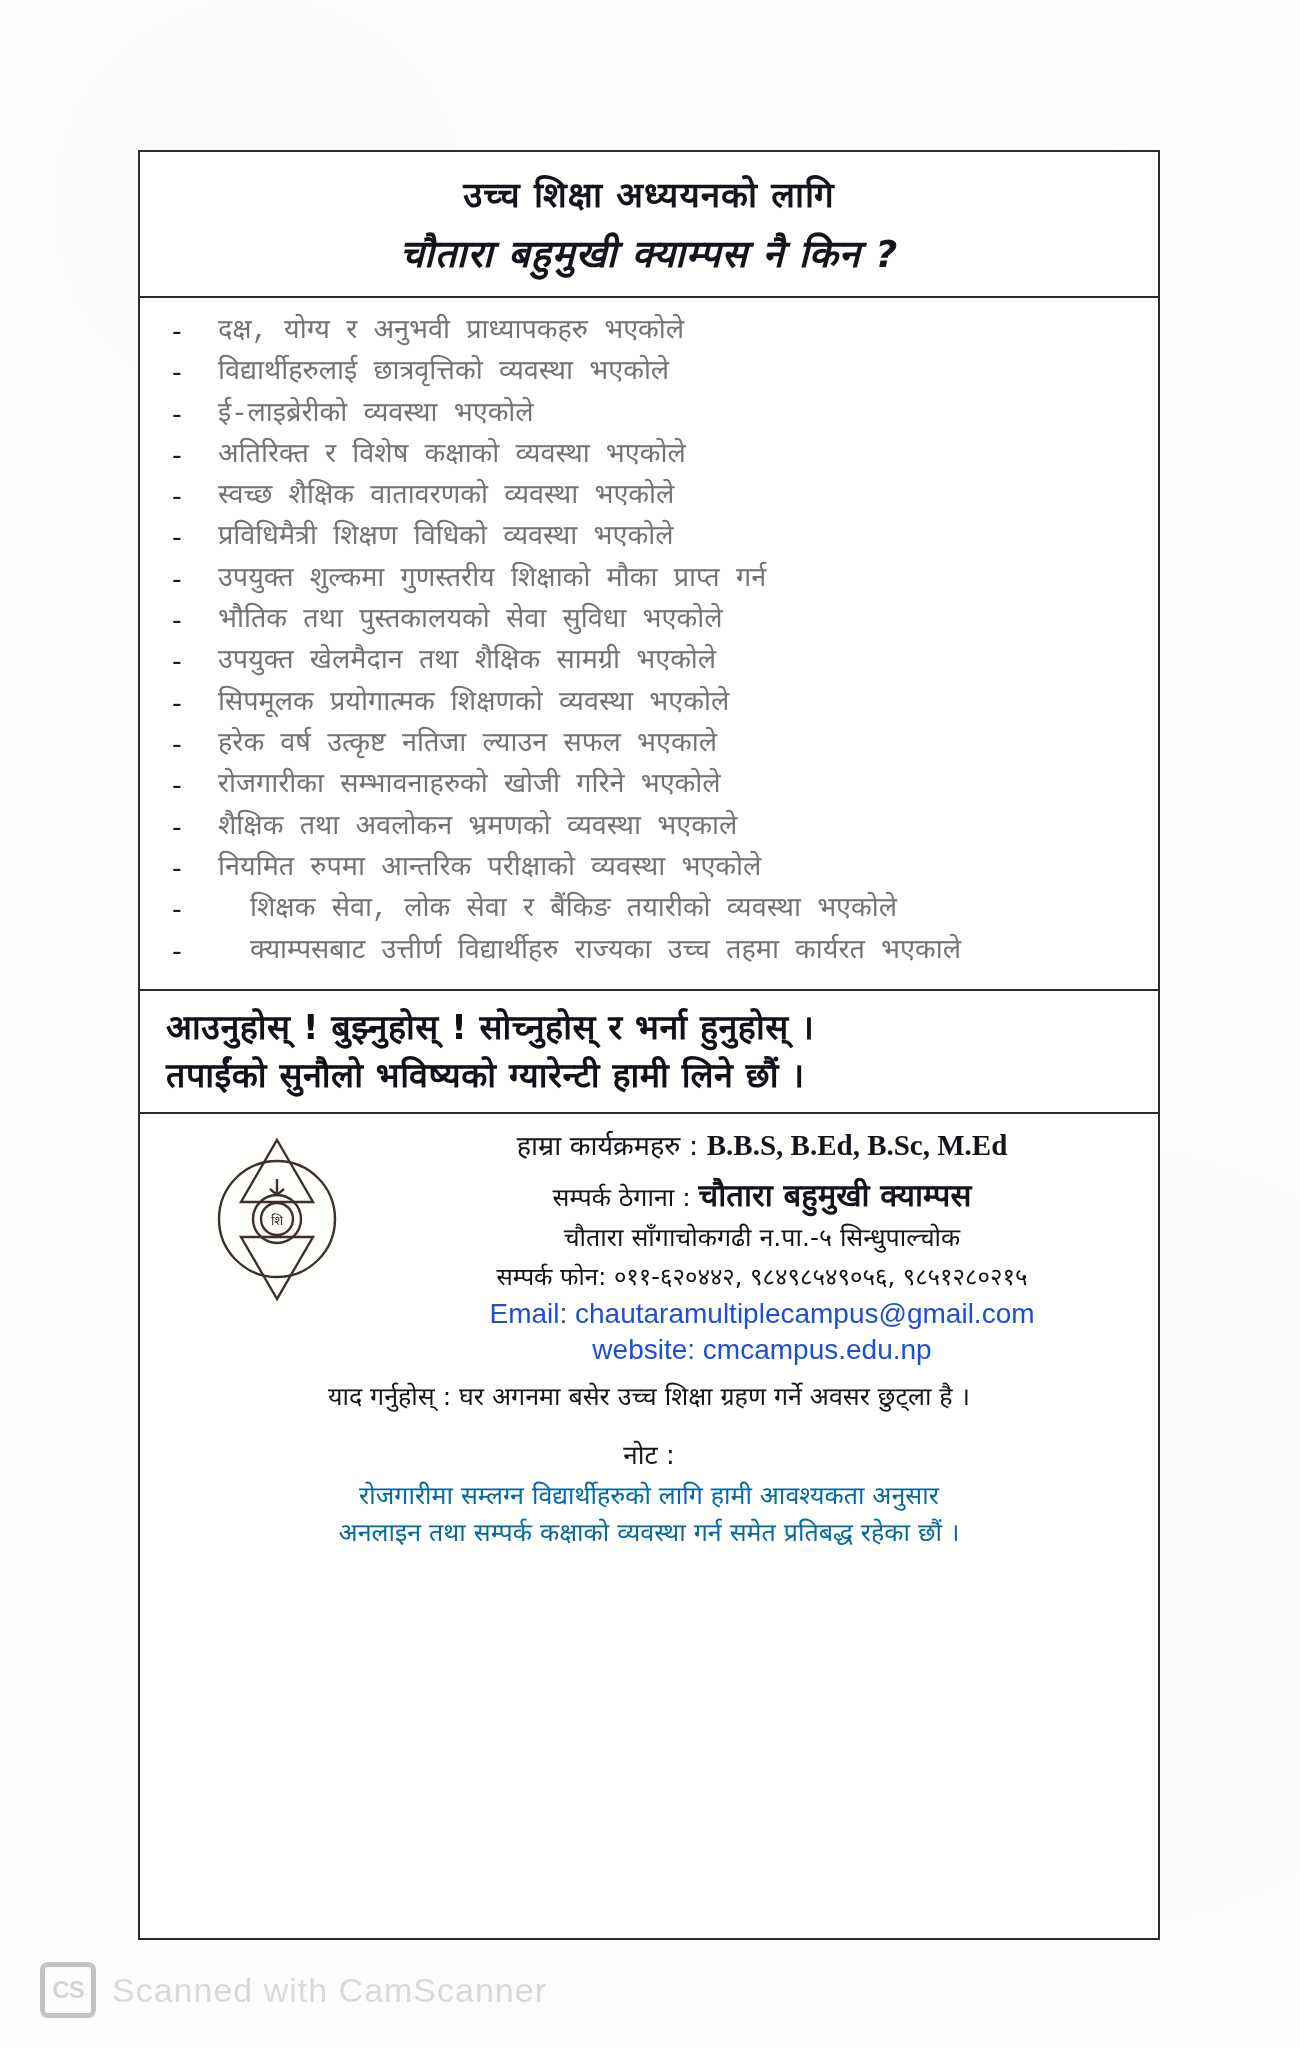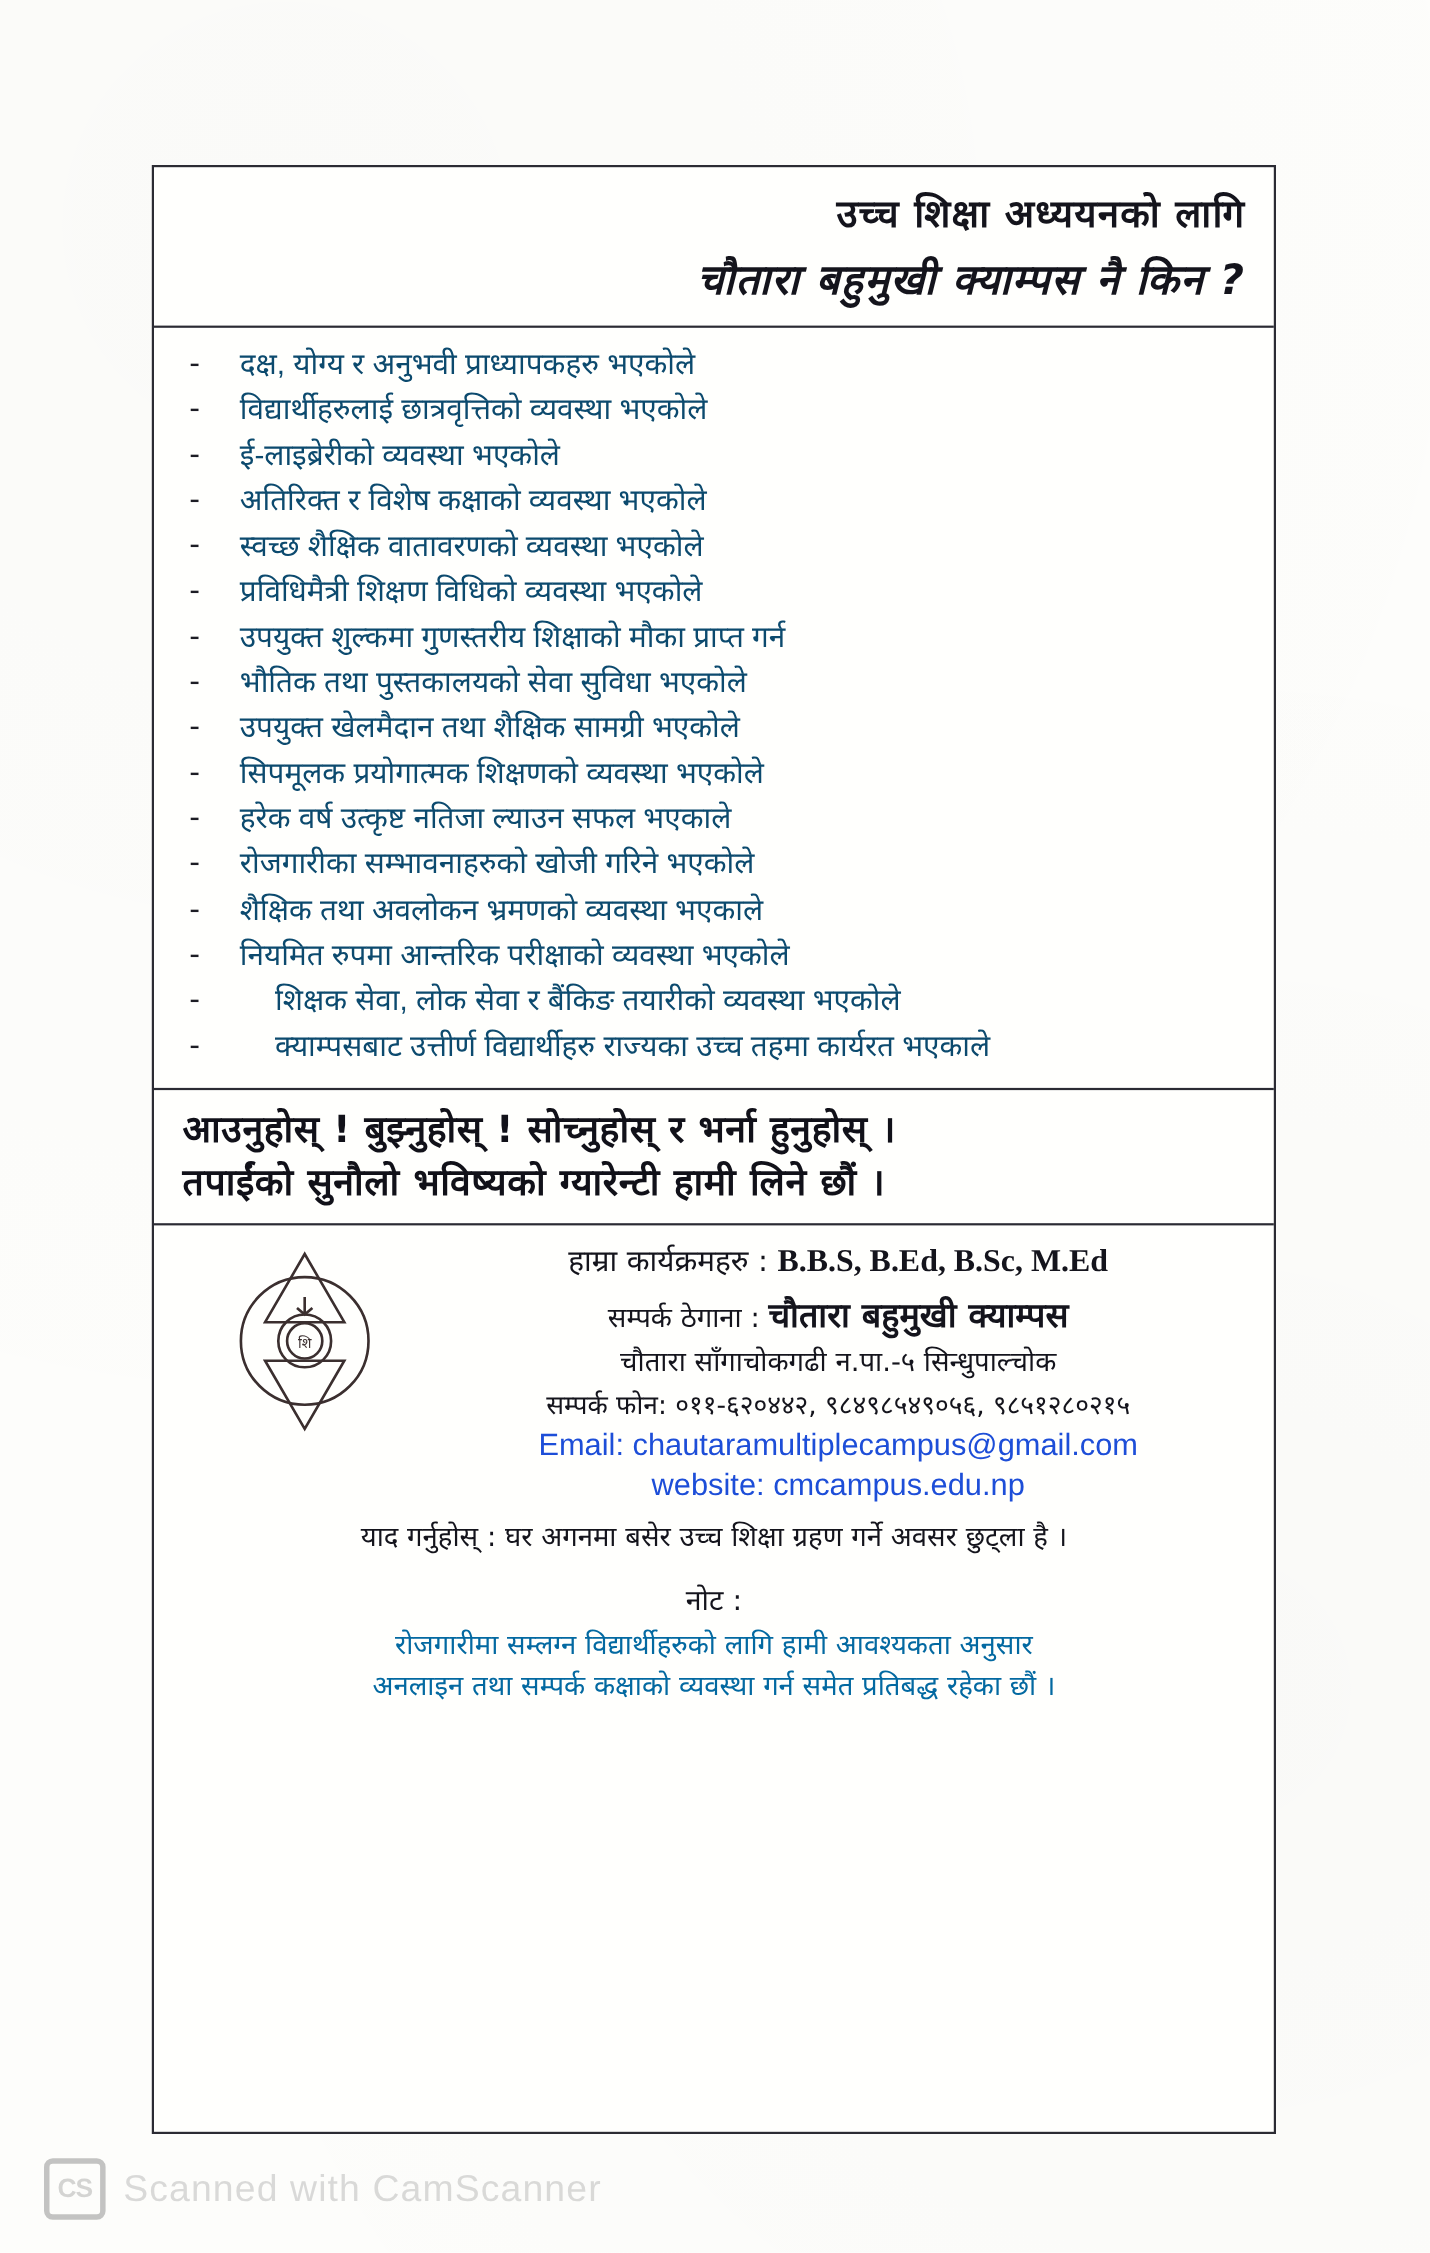--- a/index.html
+++ b/index.html
@@ -37,21 +37,21 @@
     border: 2px solid #2b2b33;
     box-sizing: border-box;
     background: #fffffd;
   }
   .section-divider {
     border-top: 2px solid #2b2b33;
   }
   
   .heading {
     padding: 18px 26px 14px 26px;
-    text-align: right;
+    text-align: center;
   }
   .heading-line {
     font-family: "DejaVu Sans", sans-serif;
     font-weight: bold;
     color: #14141c;
     letter-spacing: 1px;
     line-height: 1.45;
   }
   .heading-line.l1 { font-size: 35px; }
   .heading-line.l2 { font-size: 38px; margin-top: 6px; font-style: italic; }
@@ -69,23 +69,23 @@
     width: 52px;
     flex: 0 0 52px;
     font-family: "DejaVu Sans", sans-serif;
     font-size: 27px;
     color: #1c1c24;
     line-height: 1.42;
     padding-left: 6px;
     box-sizing: border-box;
   }
   .reason-text {
-    font-family: Liberation Sans, sans-serif;
+    font-family: Liberation Mono, monospace;
     font-size: 27px;
-    color: #0c4a6e;
+    color: #737373;
     line-height: 1.42;
     white-space: nowrap;
   }
   .reason-text.tight { font-size: 27px; margin-left: 32px; }
 
   
   .cta {
     padding: 12px 26px 12px 26px;
   }
   .cta-line {

